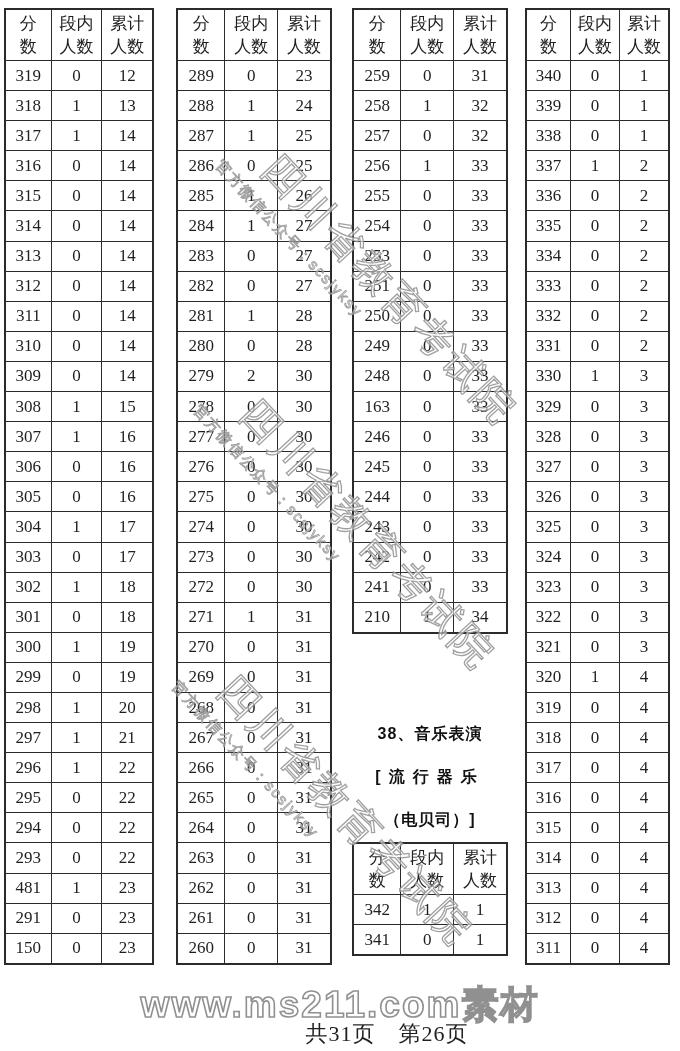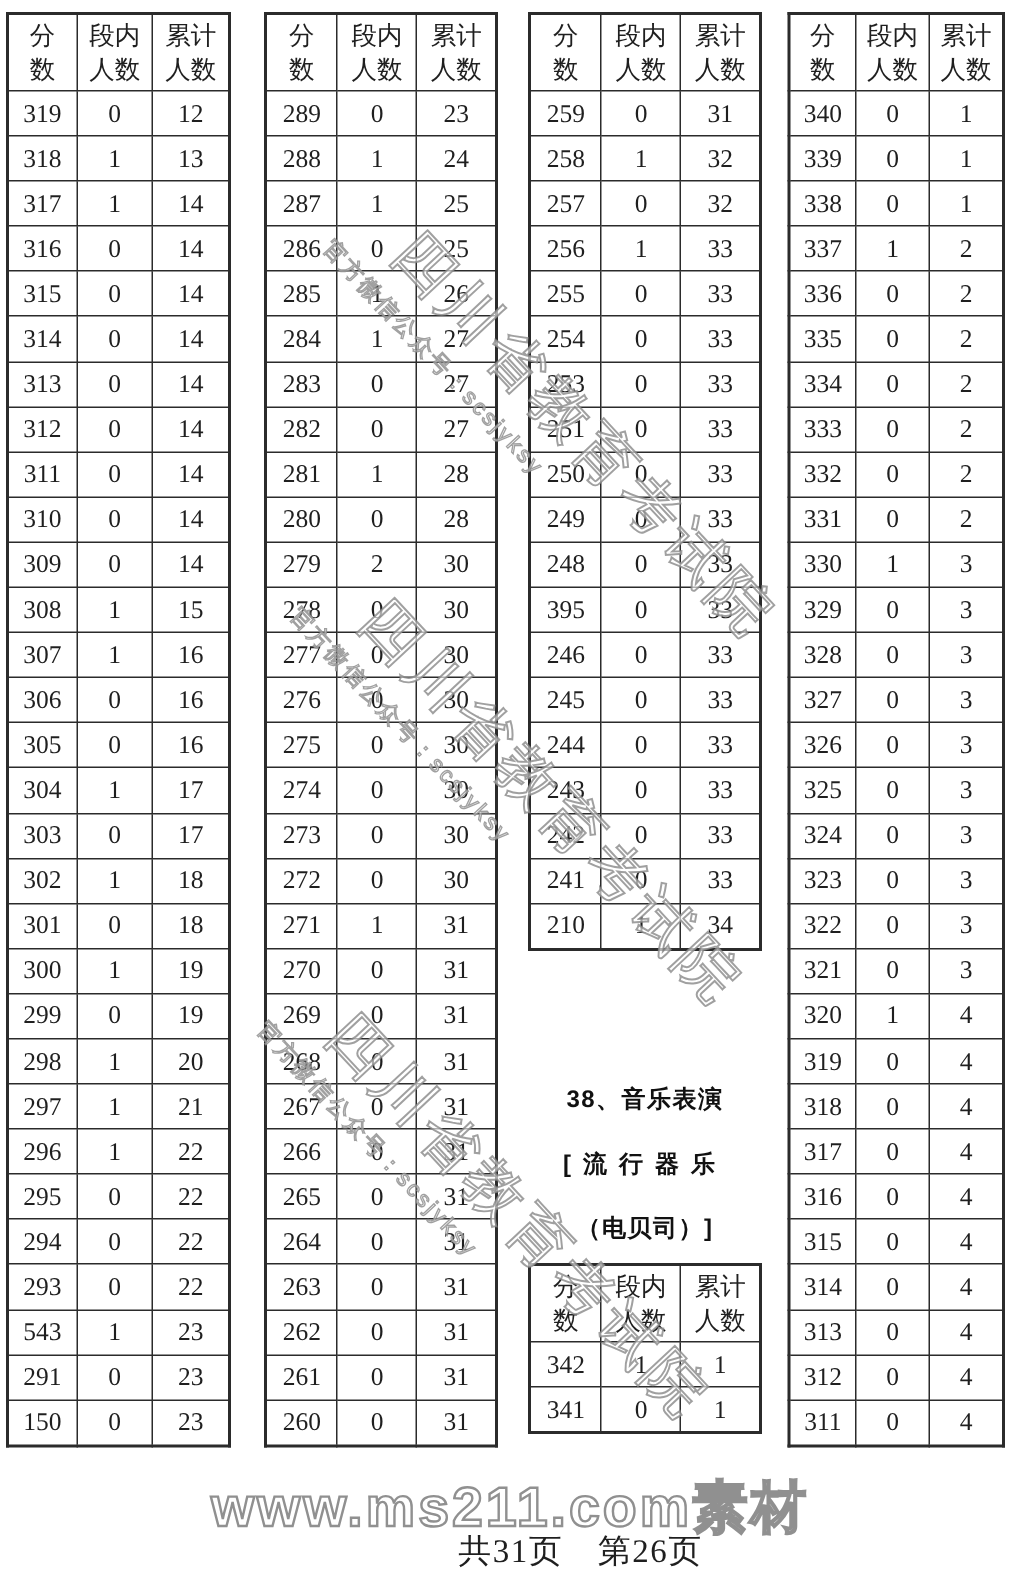--- a/index.html
+++ b/index.html
@@ -272,21 +272,21 @@
           <td>294</td>
           <td>0</td>
           <td>22</td>
         </tr>
         <tr>
           <td>293</td>
           <td>0</td>
           <td>22</td>
         </tr>
         <tr>
-          <td>543</td>
+          <td>481</td>
           <td>1</td>
           <td>23</td>
         </tr>
         <tr>
           <td>291</td>
           <td>0</td>
           <td>23</td>
         </tr>
         <tr>
           <td>150</td>
@@ -534,21 +534,21 @@
           <td>249</td>
           <td>0</td>
           <td>33</td>
         </tr>
         <tr>
           <td>248</td>
           <td>0</td>
           <td>33</td>
         </tr>
         <tr>
-          <td>395</td>
+          <td>163</td>
           <td>0</td>
           <td>33</td>
         </tr>
         <tr>
           <td>246</td>
           <td>0</td>
           <td>33</td>
         </tr>
         <tr>
           <td>245</td>

